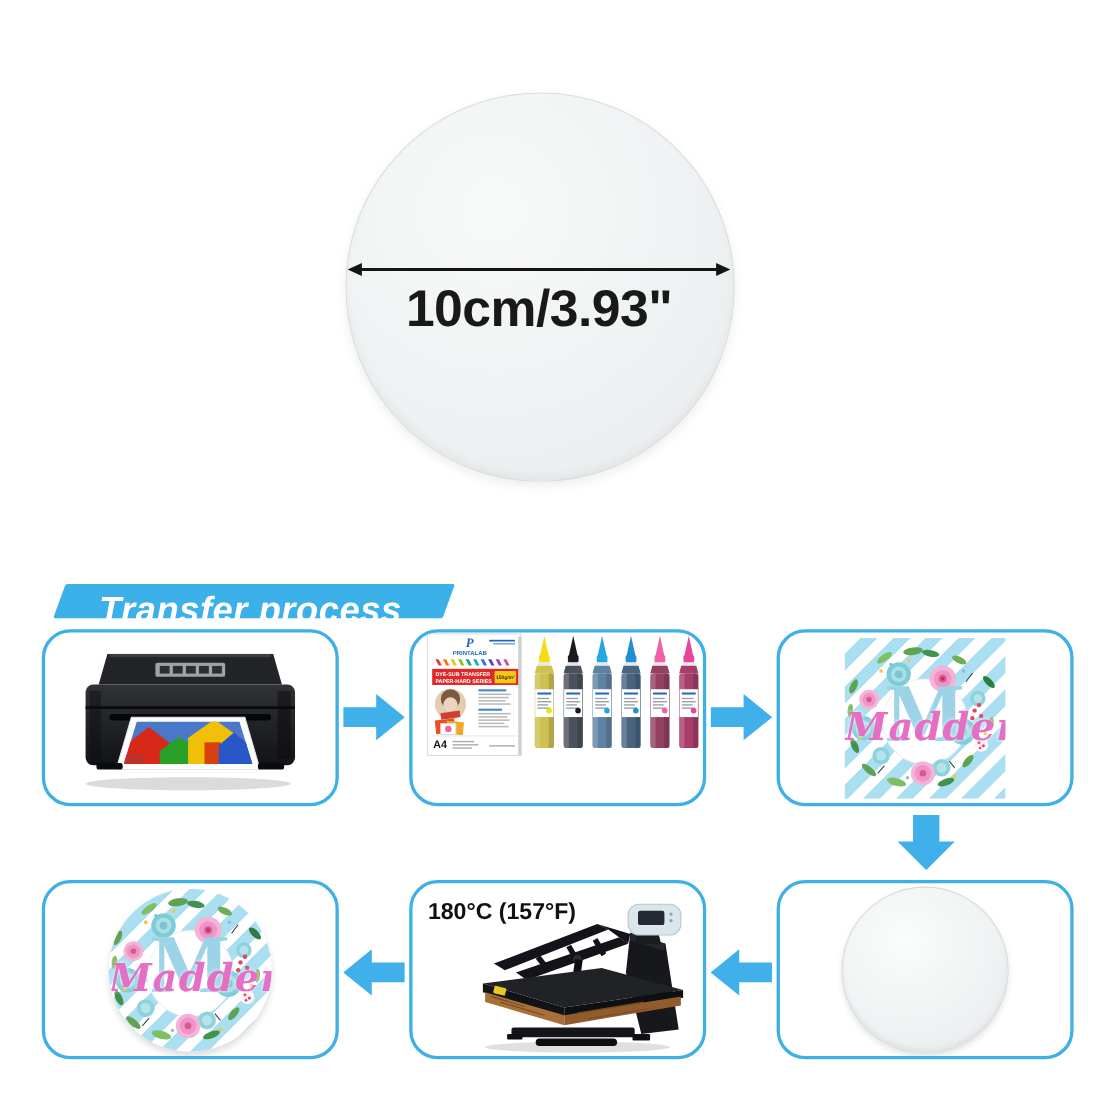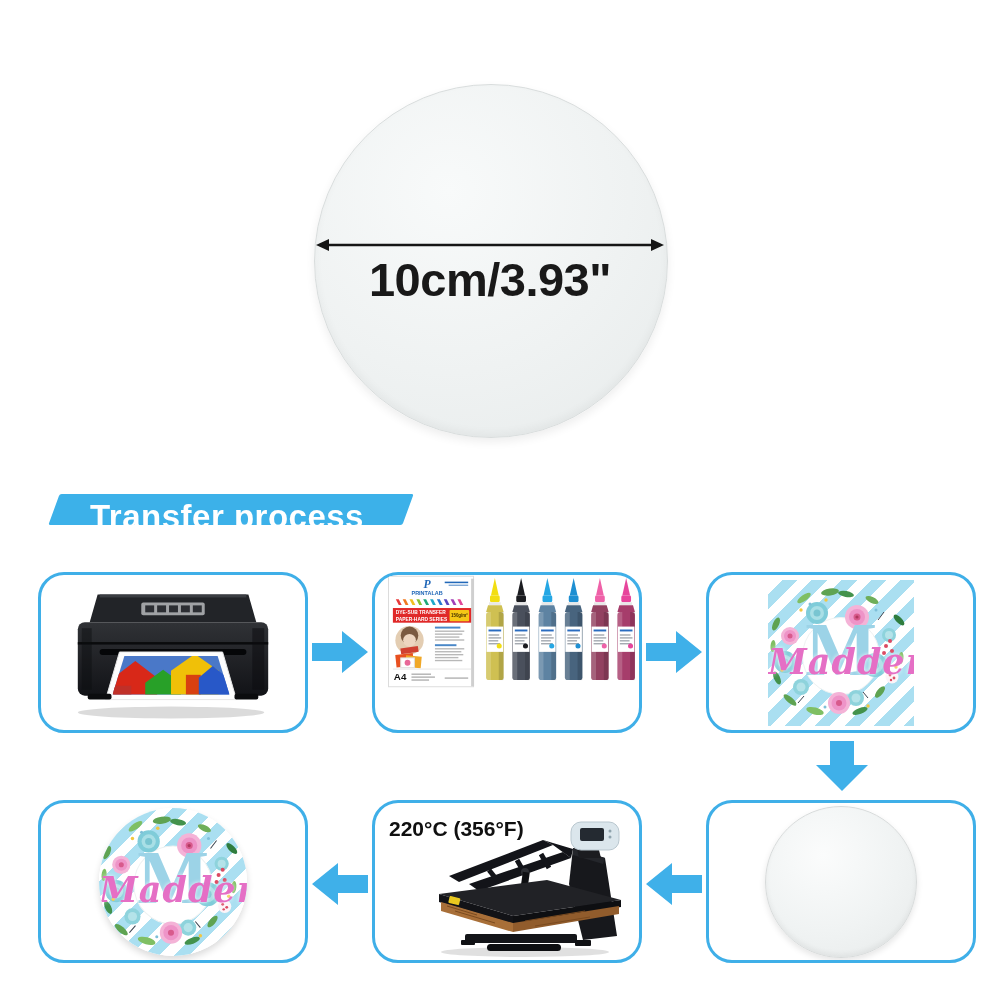--- a/index.html
+++ b/index.html
@@ -9,21 +9,21 @@
   
   .disc-big{position:absolute;left:314px;top:84px;width:352px;height:352px;border-radius:50%;
     background:radial-gradient(circle at 38% 30%, #f8fafa 0%, #eff2f2 55%, #e7ebeb 100%);
     border:1px solid #d9dddd;
     box-shadow:0 4px 10px rgba(0,0,0,.07), inset 0 -4px 8px rgba(0,0,0,.04);}
   .dim-arrow{position:absolute;left:316px;top:236px;}
   .size-label{position:absolute;left:316px;top:252px;width:348px;text-align:center;
     font-size:47px;font-weight:bold;color:#191919;letter-spacing:-.5px;}
 
   
-  .banner{position:absolute;left:54px;top:494px;width:354px;height:31px;}
+  .banner{position:absolute;left:54px;top:531px;width:354px;height:31px;font-style:italic;}
   .banner::before{content:'';position:absolute;inset:0;background:#3CB1E9;
     transform:skewX(-20deg);border-radius:2px;}
   .banner-text{position:absolute;left:36px;top:0;line-height:45px;color:#fff;
     font-size:33px;font-weight:bold;letter-spacing:.5px;}
 
   
   .pbox{position:absolute;width:270px;background:#fff;border:3px solid #3FAFE8;
     border-radius:26px;box-sizing:border-box;overflow:hidden;}
   .r1{top:572px;height:161px;} .r2{top:800px;height:163px;}
   .c1{left:38px;} .c2{left:372px;} .c3{left:706px;}
@@ -368,21 +368,21 @@
       </div>
     </div>
   </div>
 
   <svg class="arr" style="left:312px;top:862px" width="56" height="44" viewBox="0 0 56 44">
     <polygon points="56,13 26,13 26,1 0,22 26,43 26,31 56,31" fill="#3FB0E9"></polygon>
   </svg>
 
   <div class="pbox r2 c2">
     <div class="press-info">
-      <div>220°C (356°F)</div>
+      <div>180°C (157°F)</div>
     </div>
     <svg class="press-svg" width="212" height="140" viewBox="0 0 212 140">
       <ellipse cx="100" cy="134" rx="84" ry="5" fill="#000" opacity=".12"></ellipse>
       <rect x="40" y="116" width="112" height="9" rx="2" fill="#141519"></rect>
       <rect x="62" y="126" width="74" height="7" rx="3.5" fill="#0d0e11"></rect>
       <rect x="36" y="122" width="14" height="5" rx="1" fill="#101114"></rect>
       <rect x="150" y="122" width="16" height="6" rx="1" fill="#101114"></rect>
       <path d="M148 30 L180 40 L192 118 L158 122 L144 66 Z" fill="#17181c"></path>
       <path d="M148 30 L180 40 L178 46 L148 37 Z" fill="#24262b"></path>
       <path d="M24 58 L118 22 L128 27 L34 64 Z" fill="#131419"></path>

